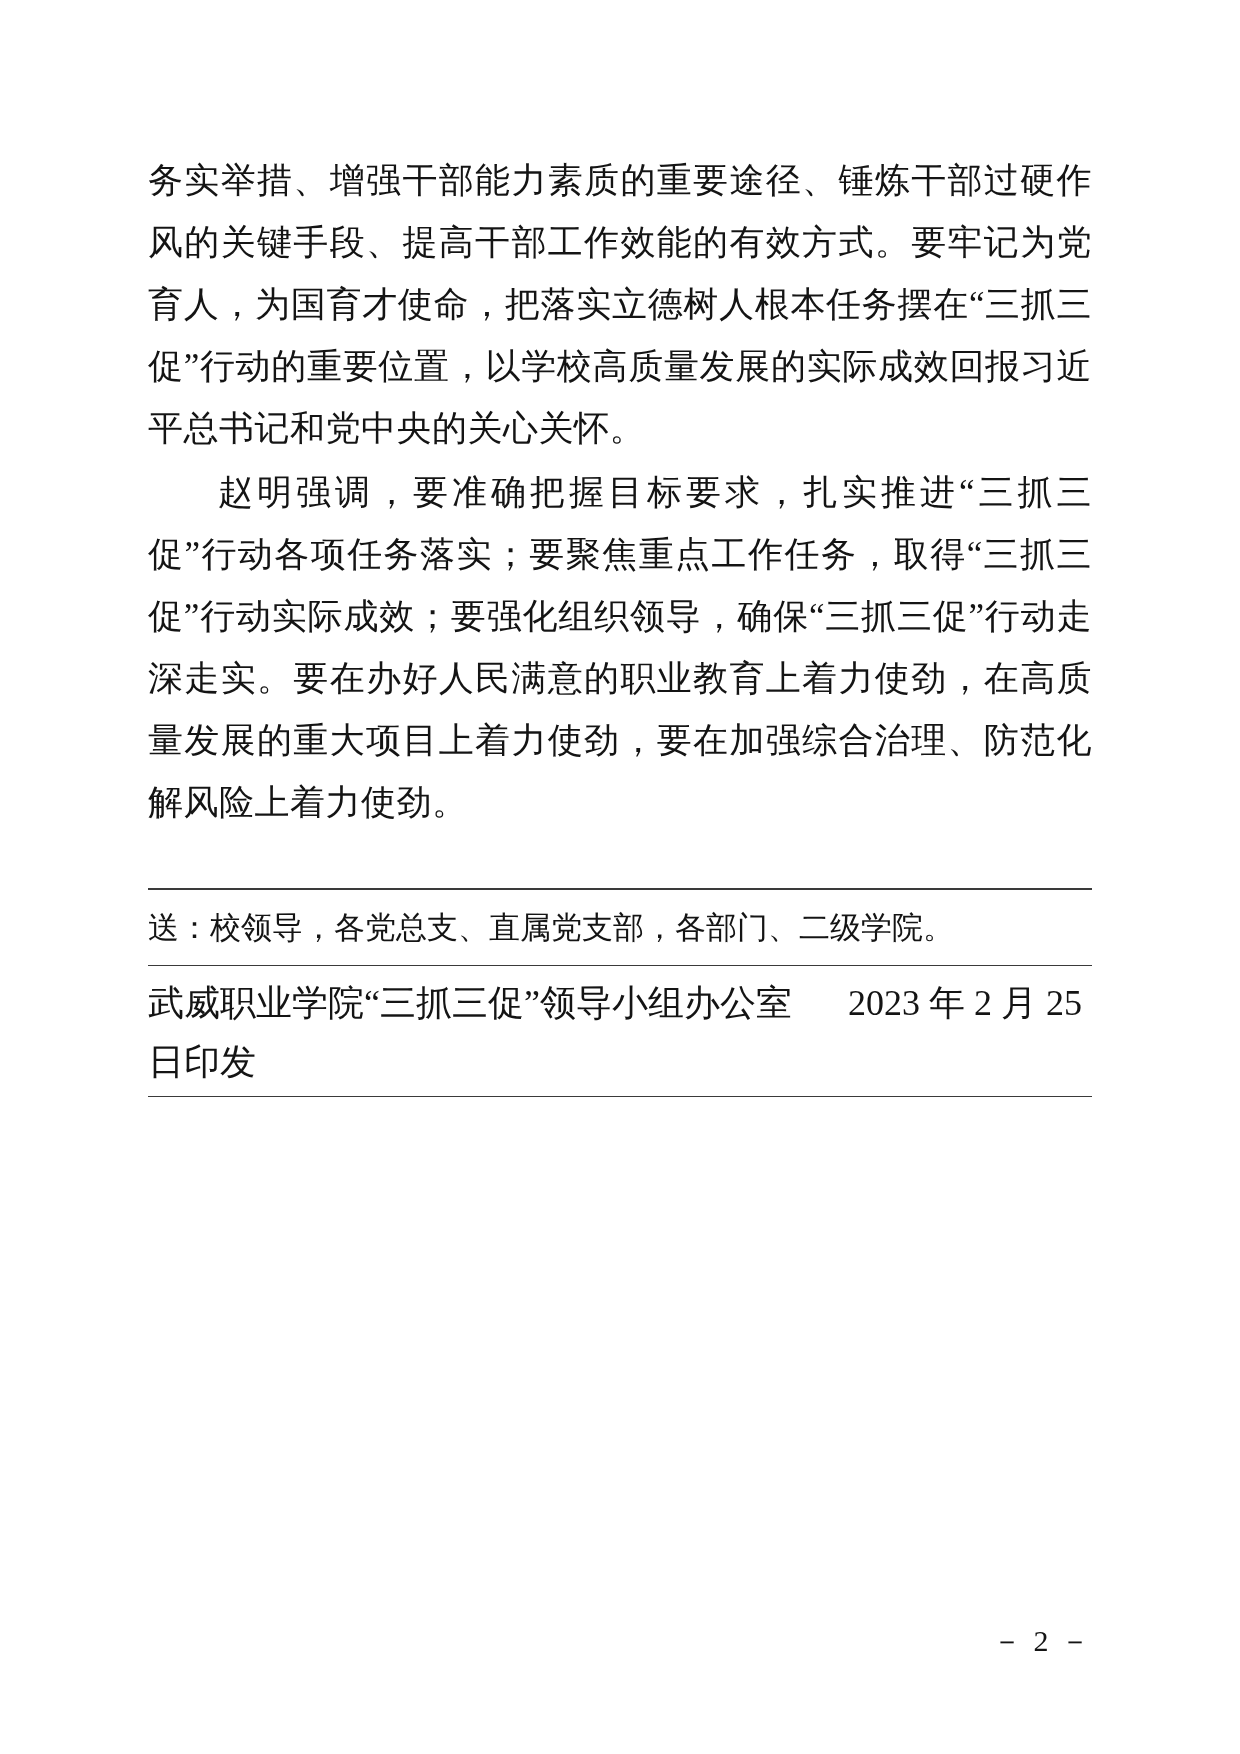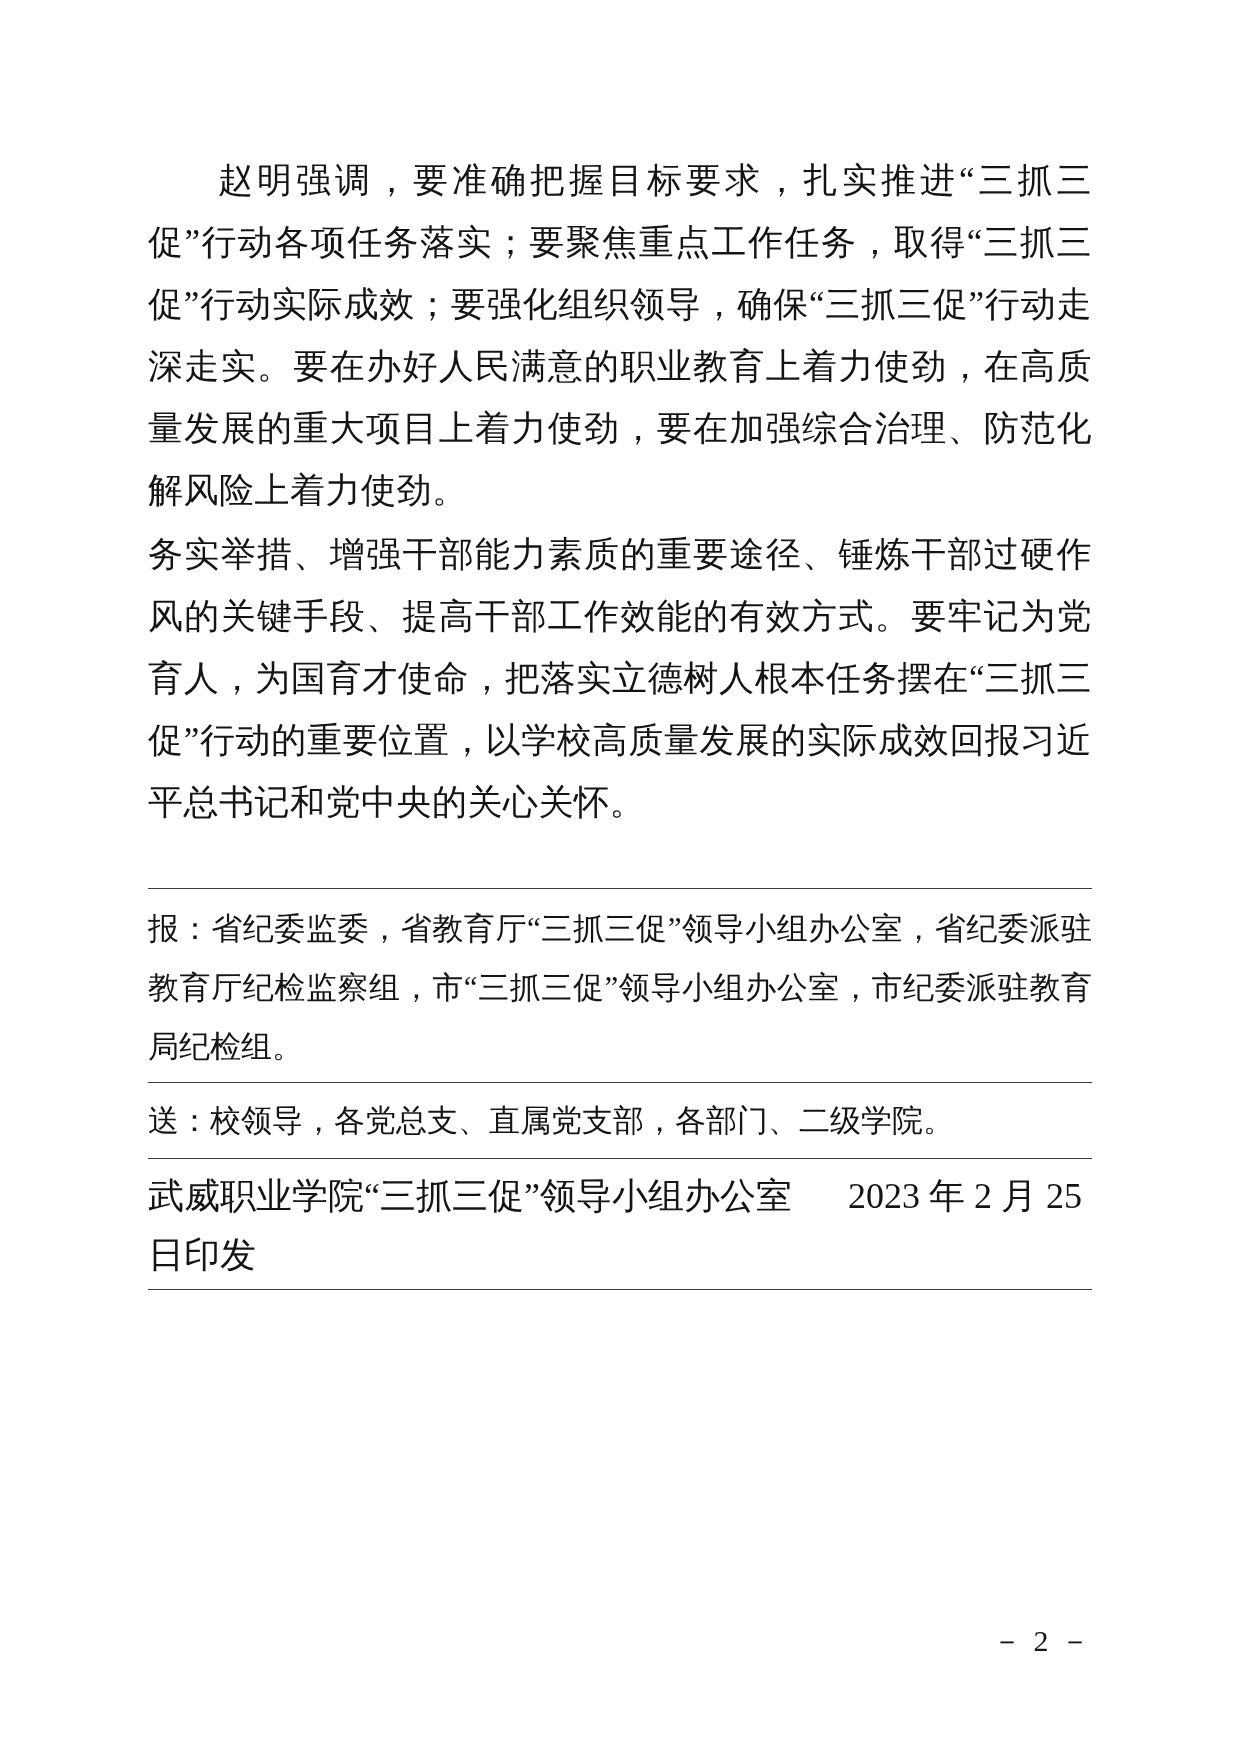--- a/index.html
+++ b/index.html
@@ -79,27 +79,26 @@
     color: #141414;
     letter-spacing: 2px;
   }
 </style>
 </head>
 <body>
 
 <div class="page">
 
   <div class="body-text">
+    <p class="para">务实举措、增强干部能力素质的重要途径、锤炼干部过硬作风的关键手段、提高干部工作效能的有效方式。要牢记为党育人，为国育才使命，把落实立德树人根本任务摆在“三抓三促”行动的重要位置，以学校高质量发展的实际成效回报习近平总书记和党中央的关心关怀。</p>
     <p class="para indent">赵明强调，要准确把握目标要求，扎实推进“三抓三促”行动各项任务落实；要聚焦重点工作任务，取得“三抓三促”行动实际成效；要强化组织领导，确保“三抓三促”行动走深走实。要在办好人民满意的职业教育上着力使劲，在高质量发展的重大项目上着力使劲，要在加强综合治理、防范化解风险上着力使劲。</p>
-    <p class="para">务实举措、增强干部能力素质的重要途径、锤炼干部过硬作风的关键手段、提高干部工作效能的有效方式。要牢记为党育人，为国育才使命，把落实立德树人根本任务摆在“三抓三促”行动的重要位置，以学校高质量发展的实际成效回报习近平总书记和党中央的关心关怀。</p>
   </div>
 
   <div class="footer-block">
     <hr class="rule">
-    <p class="dist-text">报：省纪委监委，省教育厅“三抓三促”领导小组办公室，省纪委派驻教育厅纪检监察组，市“三抓三促”领导小组办公室，市纪委派驻教育局纪检组。</p>
     <hr class="rule">
     <p class="dist-text second">送：校领导，各党总支、直属党支部，各部门、二级学院。</p>
     <hr class="rule">
     <p class="issuer-row"><span>武威职业学院“三抓三促”领导小组办公室</span><span class="issuer-gap"></span><span>2023 年 2 月 25 日印发</span></p>
     <hr class="rule">
   </div>
 
   <div class="page-number">－ 2 －</div>
 </div>
 

